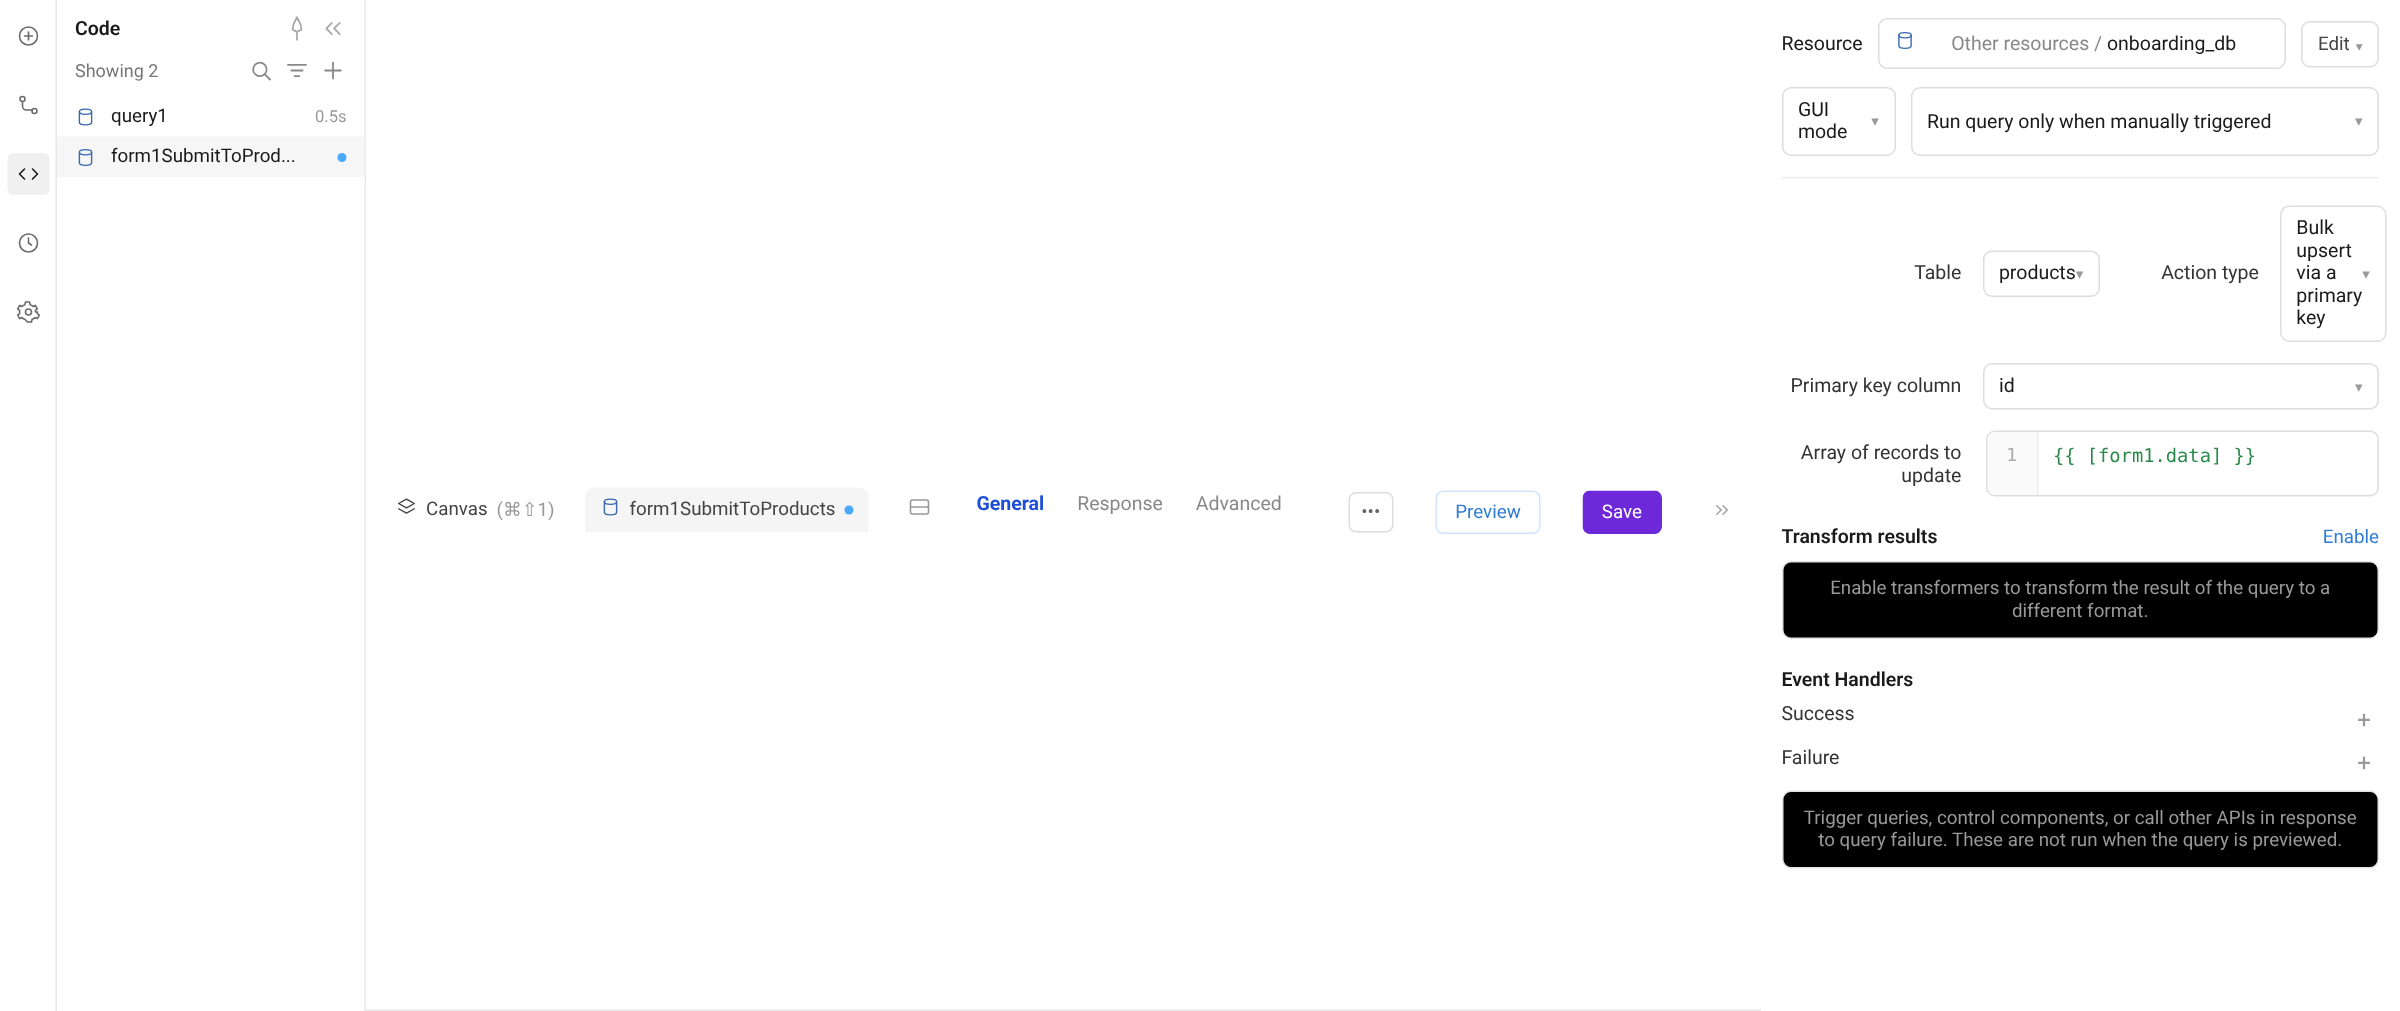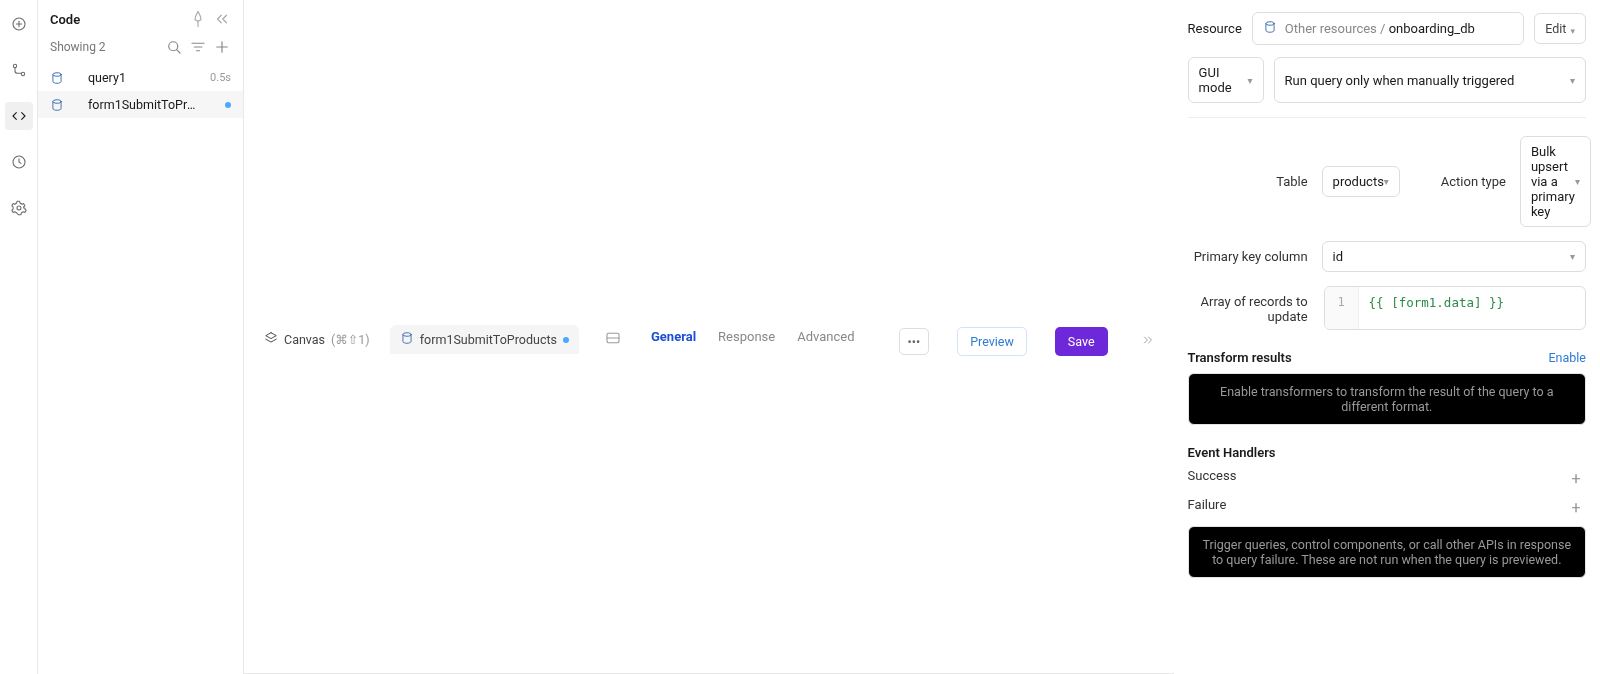--- a/index.html
+++ b/index.html
@@ -8,21 +8,21 @@
 .rail-item{width:28px;height:28px;display:flex;align-items:center;justify-content:center;border-radius:4px;color:#6b6b6b;cursor:pointer}
 .rail-item.active{background:#f0f0f0;color:#1a1a1a}
 .rail-item svg{width:16px;height:16px}
 .panel{width:206px;border-right:1px solid #e8e8e8;display:flex;flex-direction:column}
 .panel-hd{display:flex;align-items:center;padding:10px 12px 6px;gap:6px}
 .panel-hd .title{font-weight:600;font-size:13px;flex:1}
 .panel-hd .icn{color:#aaa;width:18px;height:18px;display:flex;align-items:center;justify-content:center;cursor:pointer}
 .panel-sub{display:flex;align-items:center;padding:4px 12px 8px;gap:6px;color:#777}
 .panel-sub .showing{flex:1;font-size:12px}
 .panel-sub .icn{color:#888;width:18px;height:18px;display:flex;align-items:center;justify-content:center;cursor:pointer}
-.q-item{display:flex;align-items:center;padding:6px 12px;gap:24px;cursor:pointer;font-size:12.5px}
+.q-item{display:flex;align-items:center;padding:6px 12px;gap:10px;cursor:pointer;font-size:12.5px}
 .q-item.sel{background:#f6f6f6}
 .q-item .dbicn{width:14px;height:14px;flex-shrink:0}
 .q-item .name{flex:1;white-space:nowrap;overflow:hidden;text-overflow:ellipsis}
 .q-item .meta{color:#999;font-size:11px}
 .dot{width:6px;height:6px;border-radius:50%;background:#4aa8ff;flex-shrink:0}
 .main{flex:1;display:flex;flex-direction:row;min-width:0}
 .tabs{display:flex;align-items:center;padding:6px 10px 0;gap:10px;border-bottom:1px solid #e8e8e8}
 .tab{display:flex;align-items:center;gap:6px;padding:6px 10px;border-radius:6px 6px 0 0;cursor:pointer;font-size:12.5px;color:#444}
 .tab.active{background:#f5f5f5}
 .tab svg{width:14px;height:14px}
@@ -33,21 +33,21 @@
 .subtab.active{color:#1d4ed8;font-weight:700}
 .subtabs .spacer{flex:1}
 .btn{padding:6px 12px;border-radius:5px;font-size:12.5px;cursor:pointer;border:1px solid transparent}
 .btn-more{border:1px solid #ddd;color:#666;padding:5px 8px;margin-right:6px}
 .btn-prev{border:1px solid #cfe3ff;color:#2e7cd6;margin-right:6px}
 .btn-save{background:#6d28d9;color:#fff}
 .btn-collapse{color:#999;padding:5px;margin-left:6px;cursor:pointer}
 .content{flex:1;overflow:auto;padding:12px 14px 30px}
 .row{display:flex;align-items:center;gap:10px;margin-bottom:12px}
 .row .lbl{font-size:13px;color:#1a1a1a}
-.resource-box{flex:1;display:flex;align-items:center;border:1px solid #ddd;border-radius:6px;padding:7px 10px;gap:8px;font-size:13px}
+.resource-box{flex:1;display:flex;align-items:center;border:1px solid #ddd;border-radius:6px;padding:7px 10px;gap:24px;font-size:13px}
 .resource-box .path{color:#888}
 .resource-box .db{color:#1a1a1a}
 .edit-btn{border:1px solid #ddd;border-radius:6px;padding:7px 10px;display:flex;align-items:flex-end;gap:4px;font-size:12.5px;cursor:pointer;color:#444}
 .sel-box{border:1px solid #ddd;border-radius:6px;padding:7px 10px;display:flex;align-items:center;justify-content:space-between;font-size:13px;cursor:pointer;background:#fff}
 .sel-box .chev{color:#999;font-size:10px}
 .mode-row{display:flex;gap:10px;margin-bottom:14px}
 .mode-row .sel-box:first-child{width:76px}
 .mode-row .sel-box:last-child{flex:1}
 .divider{height:1px;background:#eee;margin:4px 0 18px}
 .form-row{display:flex;gap:16px;margin-bottom:14px;align-items:center}

